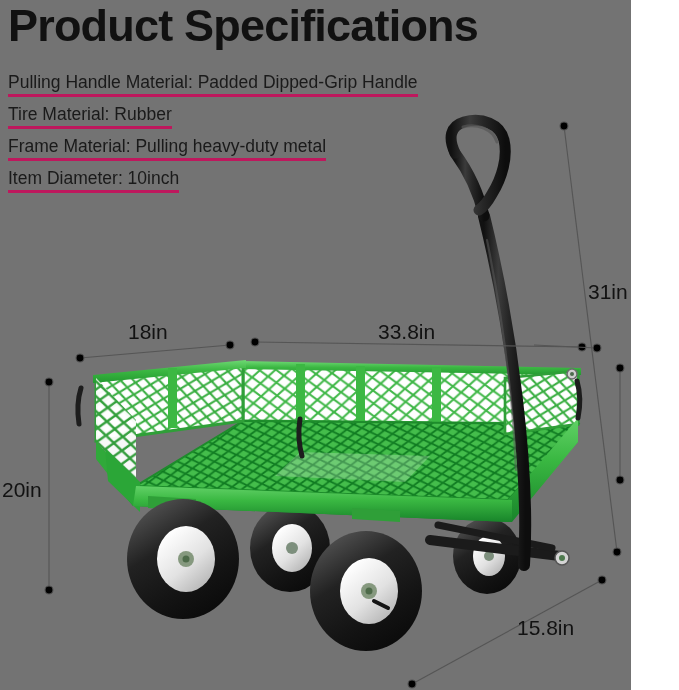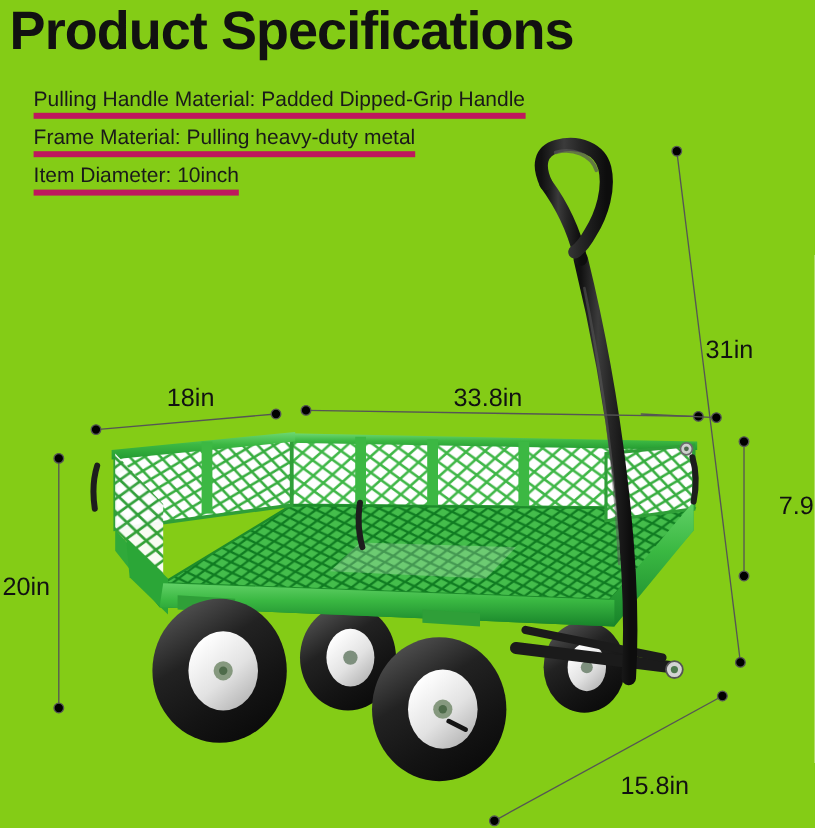--- a/index.html
+++ b/index.html
@@ -7,23 +7,23 @@
     margin: 0;
     padding: 0;
     background: #ffffff;
   }
   body {
     font-family: "Liberation Sans", sans-serif;
     -webkit-font-smoothing: antialiased;
   }
   #page {
     position: relative;
-    width: 679px;
+    width: 631px;
     height: 690px;
-    background: #84cc16;
+    background: #737373;
     overflow: hidden;
   }
 
   
   #page-title {
     position: absolute;
     left: 8px;
     top: -2px;
     font-size: 45px;
     font-weight: bold;
@@ -41,66 +41,68 @@
     width: 500px;
   }
   .spec-line {
     font-size: 17.5px;
     color: #1a1a1a;
     line-height: 20px;
     height: 32px;
     white-space: nowrap;
   }
   .spec-line span {
-    border-bottom: 5px solid #be185d;
+    border-bottom: 3px solid #be185d;
     padding-bottom: 2px;
-    margin-left: 20px;
   }
 
   
   #dims {
     position: absolute;
     left: 0;
     top: 0;
     width: 679px;
     height: 690px;
     pointer-events: none;
   }
   .dim-label {
     position: absolute;
     font-size: 21px;
     color: #121212;
     white-space: nowrap;
   }
-  #label-18in  { left: 128px; top: 320px; margin-left: 11px; }
+  #label-18in  { left: 128px; top: 320px; }
   #label-338in { left: 378px; top: 320px; }
   #label-31in  { left: 588px; top: 280px; }
   #label-79in  { left: 649px; top: 410px; }
   #label-20in  { left: 2px;   top: 478px; }
-  #label-158in { left: 517px; top: 644px; }
+  #label-158in { left: 517px; top: 616px; }
 
   
   #product {
     position: absolute;
     left: 0;
     top: 0;
     width: 679px;
     height: 690px;
   }
 </style>
 </head>
 <body>
 
 <div id="page">
 
   <div id="page-title">Product Specifications</div>
 
   <div id="spec-list">
     <div class="spec-line">
       <span>Pulling Handle Material: Padded Dipped-Grip Handle</span>
+    </div>
+    <div class="spec-line">
+      <span>Tire Material: Rubber</span>
     </div>
     <div class="spec-line">
       <span>Frame Material: Pulling heavy-duty metal</span>
     </div>
     <div class="spec-line">
       <span>Item Diameter: 10inch</span>
     </div>
   </div>
 
   <svg id="product" viewBox="0 0 679 690">

